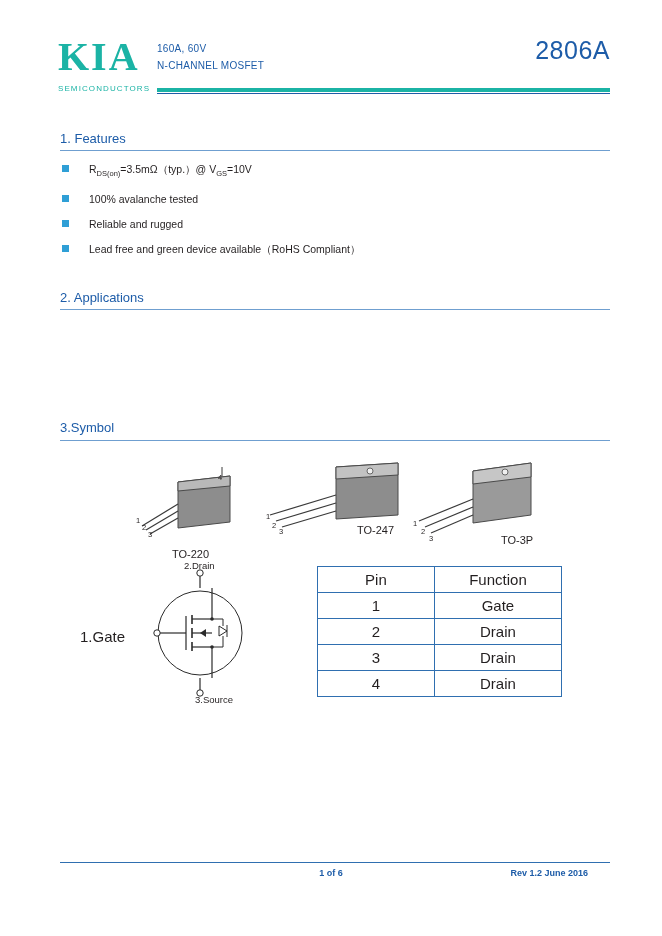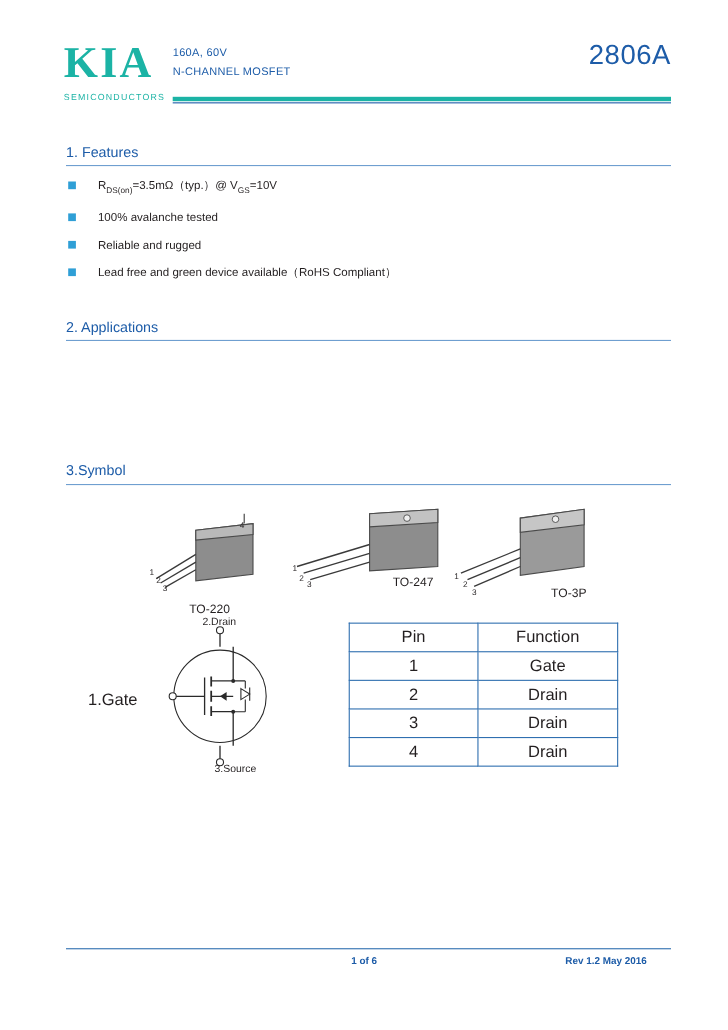--- a/index.html
+++ b/index.html
@@ -339,15 +339,15 @@
     </tr>
     <tr>
       <td>4</td>
       <td>Drain</td>
     </tr>
   </tbody>
     </table>
 
   <div class="footer-rule"></div>
   <div class="footer-page">1 of 6</div>
-  <div class="footer-rev">Rev 1.2 May 2016</div>
+  <div class="footer-rev">Rev 1.2 June 2016</div>
 
 </div>
 
 </body></html>

